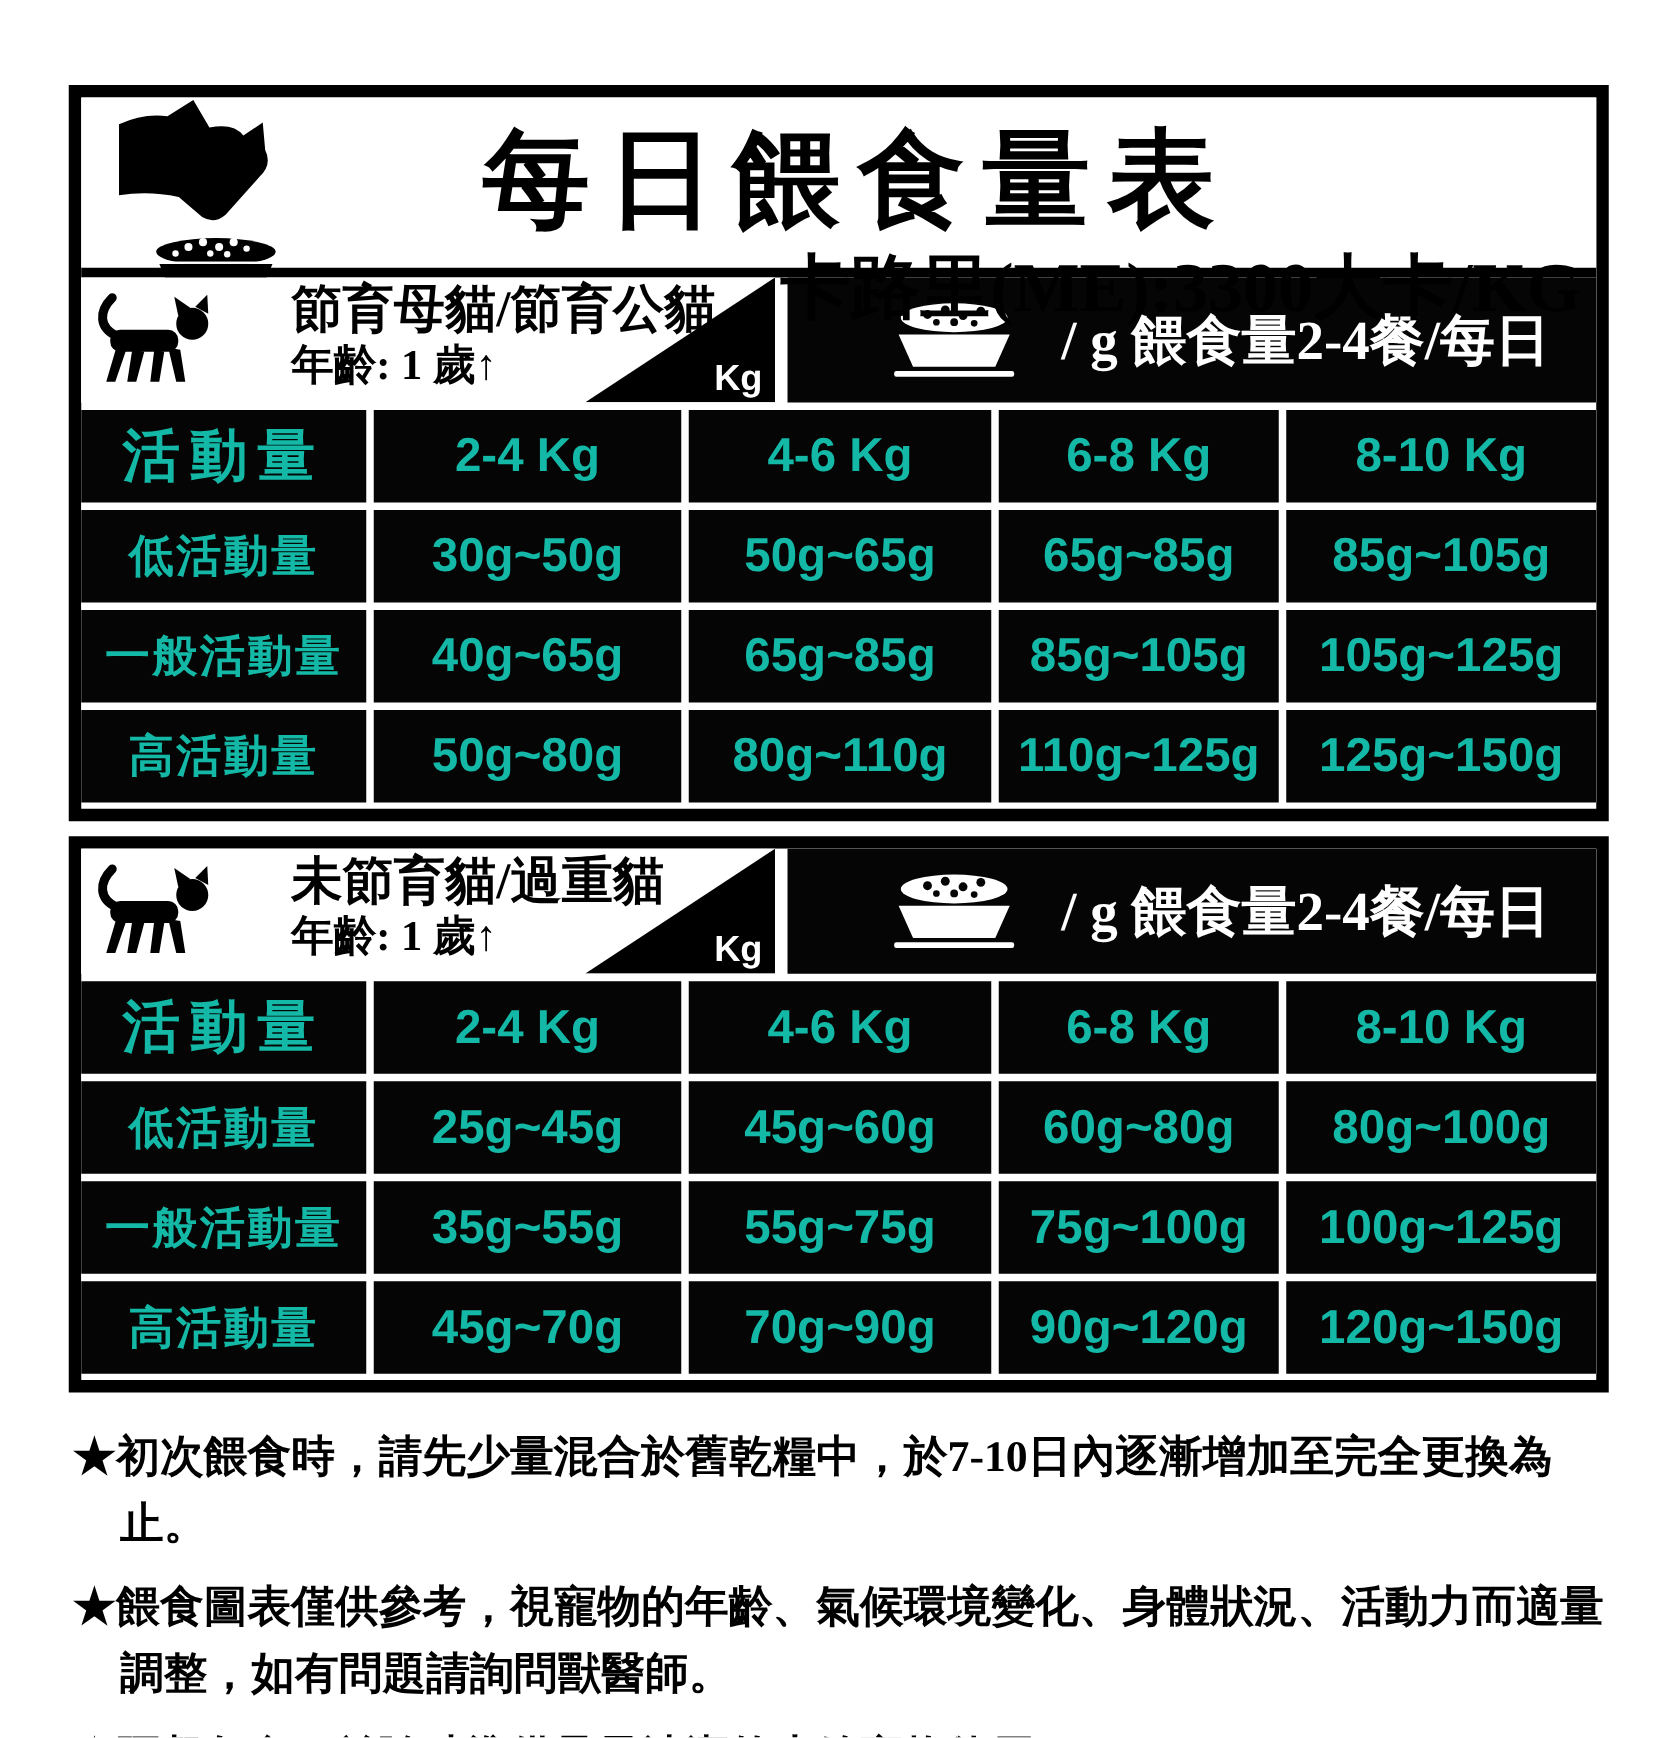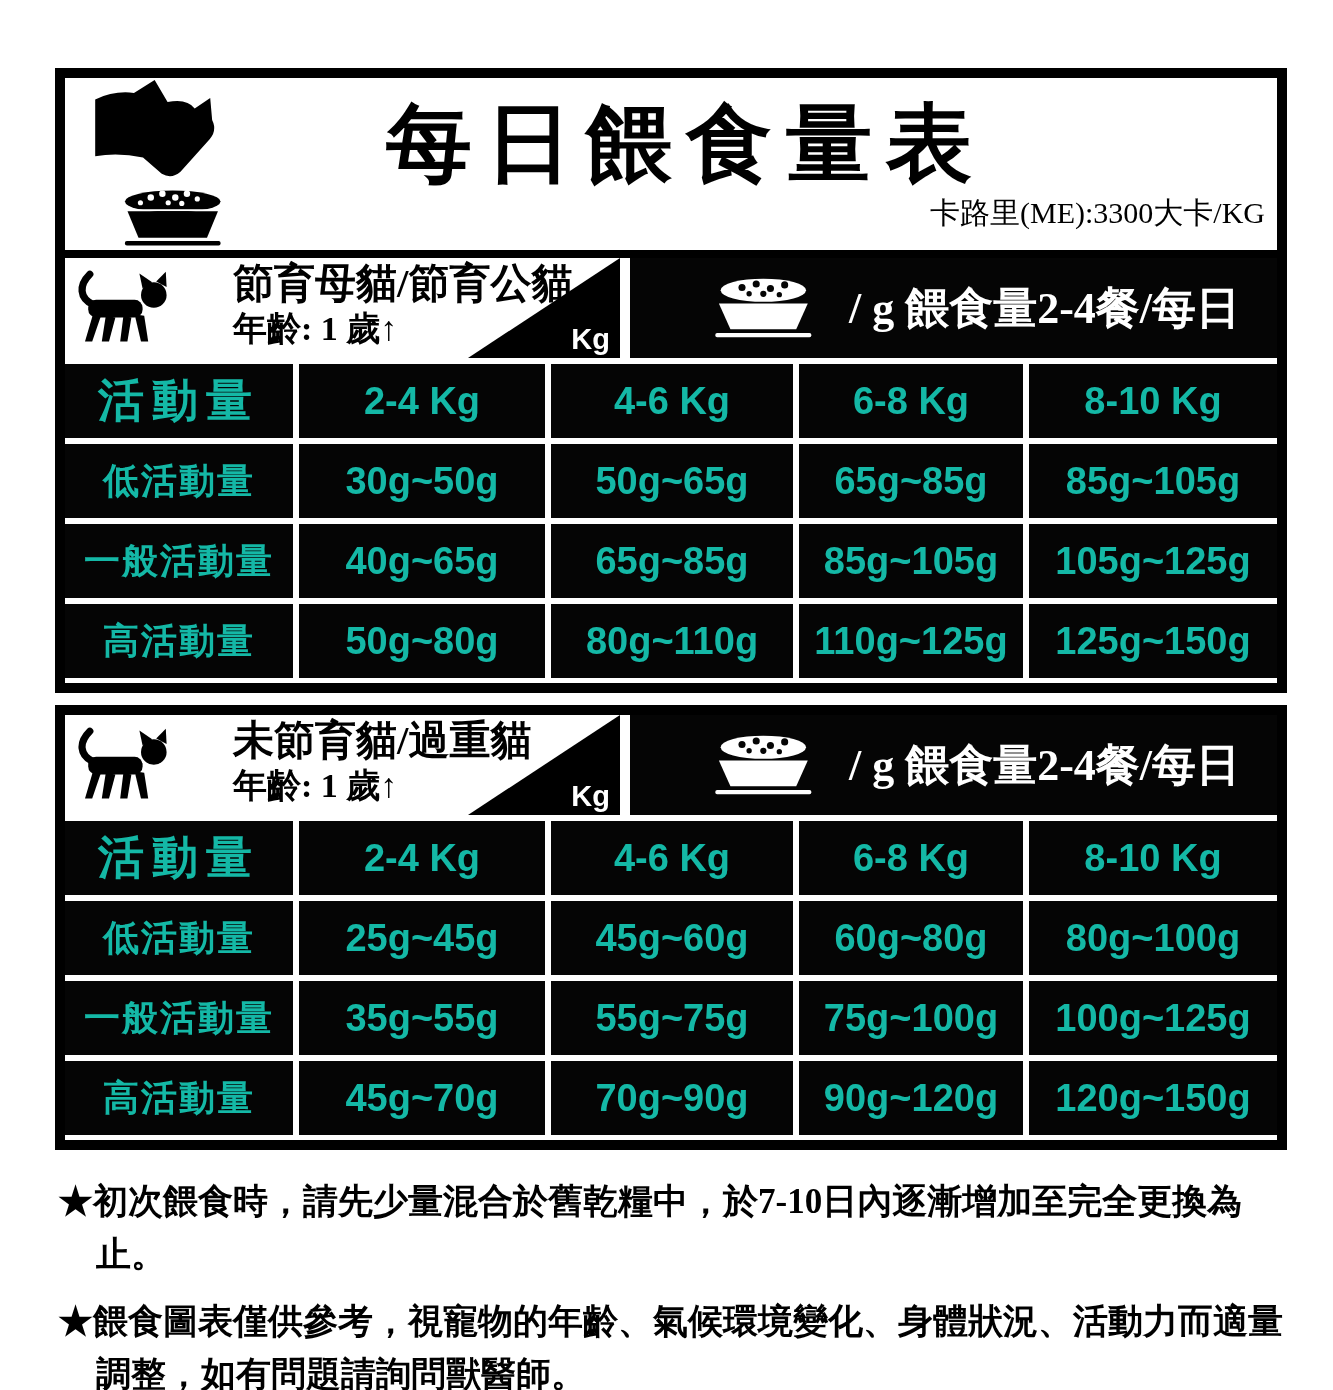--- a/index.html
+++ b/index.html
@@ -13,36 +13,36 @@
   .block {
     margin-left: 55px;
     width: 1232px;
     border: 10px solid #000;
     background: #fff;
   }
   .block-1 { margin-top: 68px; }
   .block-2 { margin-top: 12px; }
 
   
-  .title-row { position: relative; height: 172px; background: #fff; }
+  .title-row { position: relative; height: 136px; background: #fff; }
   .cat-head-icon { position: absolute; left: 2px; top: 2px; width: 205px; height: 168px; }
   .main-title {
     text-align: center;
     font-size: 86px;
     font-weight: bold;
     letter-spacing: 14px;
     padding-top: 8px;
     padding-left: 120px;
     padding-right: 90px;
     white-space: nowrap;
   }
   .calorie-line {
     text-align: right;
-    font-size: 30px;
-    font-weight: normal;
+    font-size: 56px;
+    font-weight: bold;
     padding-right: 12px;
     margin-top: -10px;
     white-space: nowrap;
   }
 
   
   .band { display: flex; background: #fff; }
   .band-top-rule { border-top: 8px solid #000; }
   .band-left {
     position: relative;

